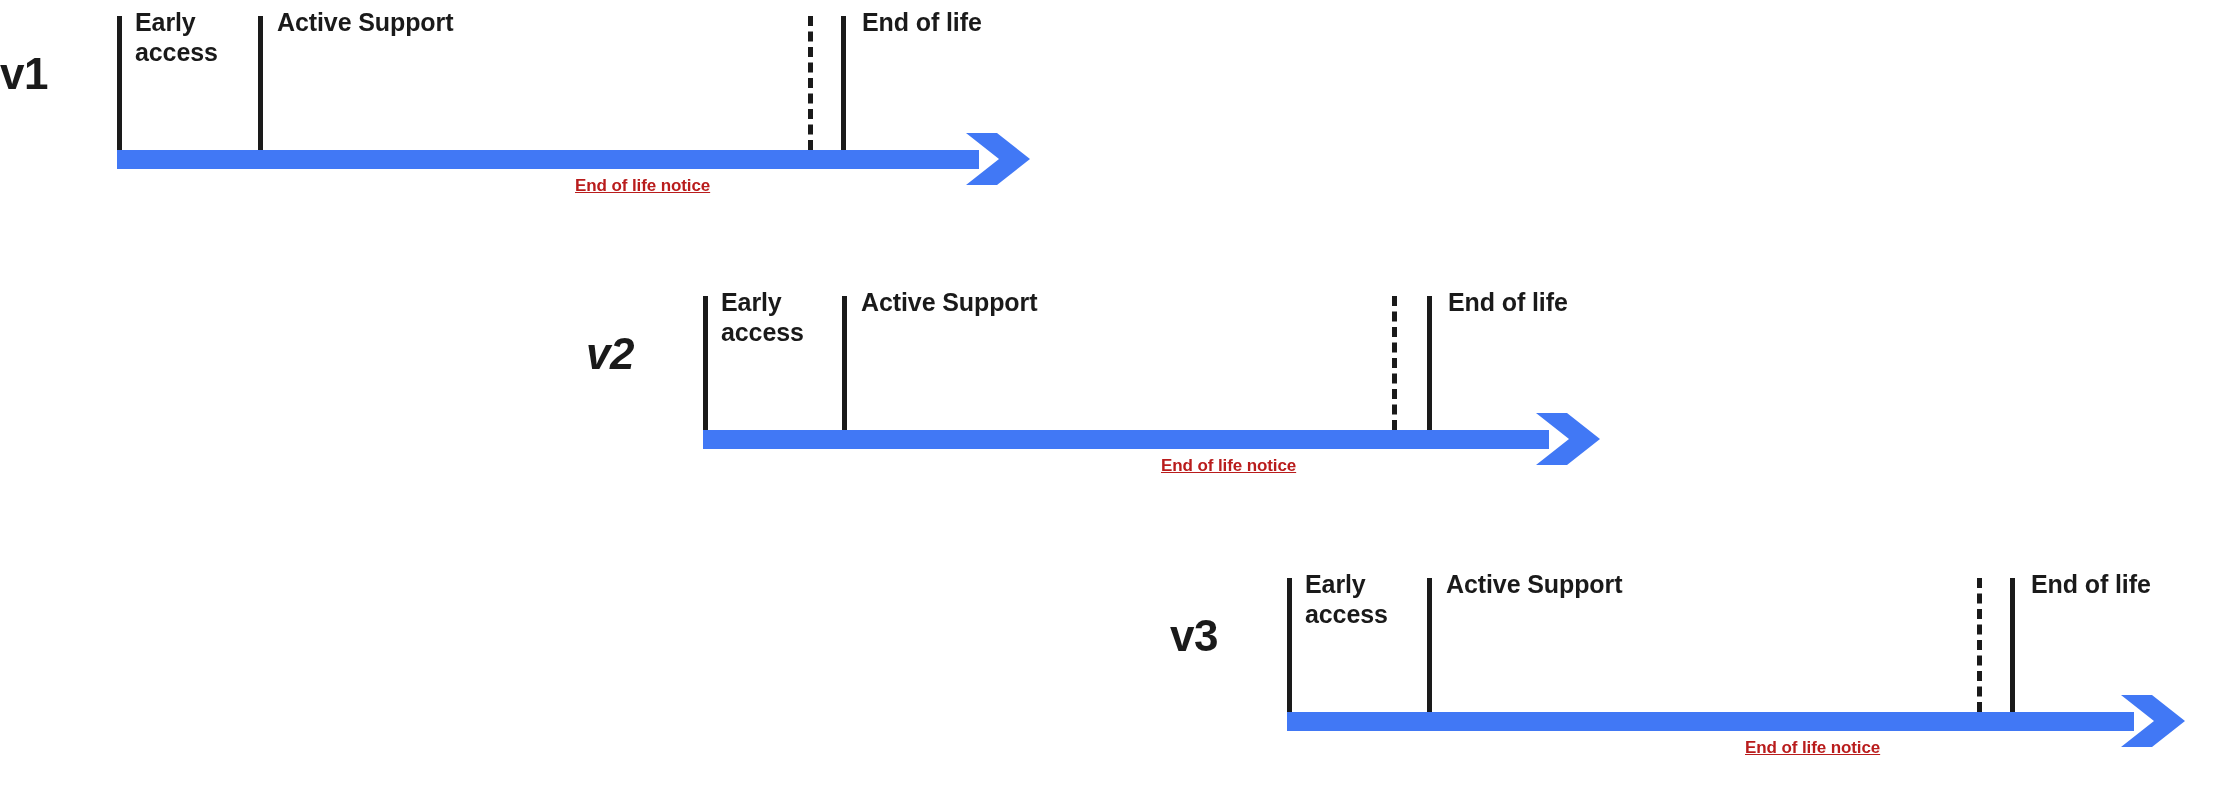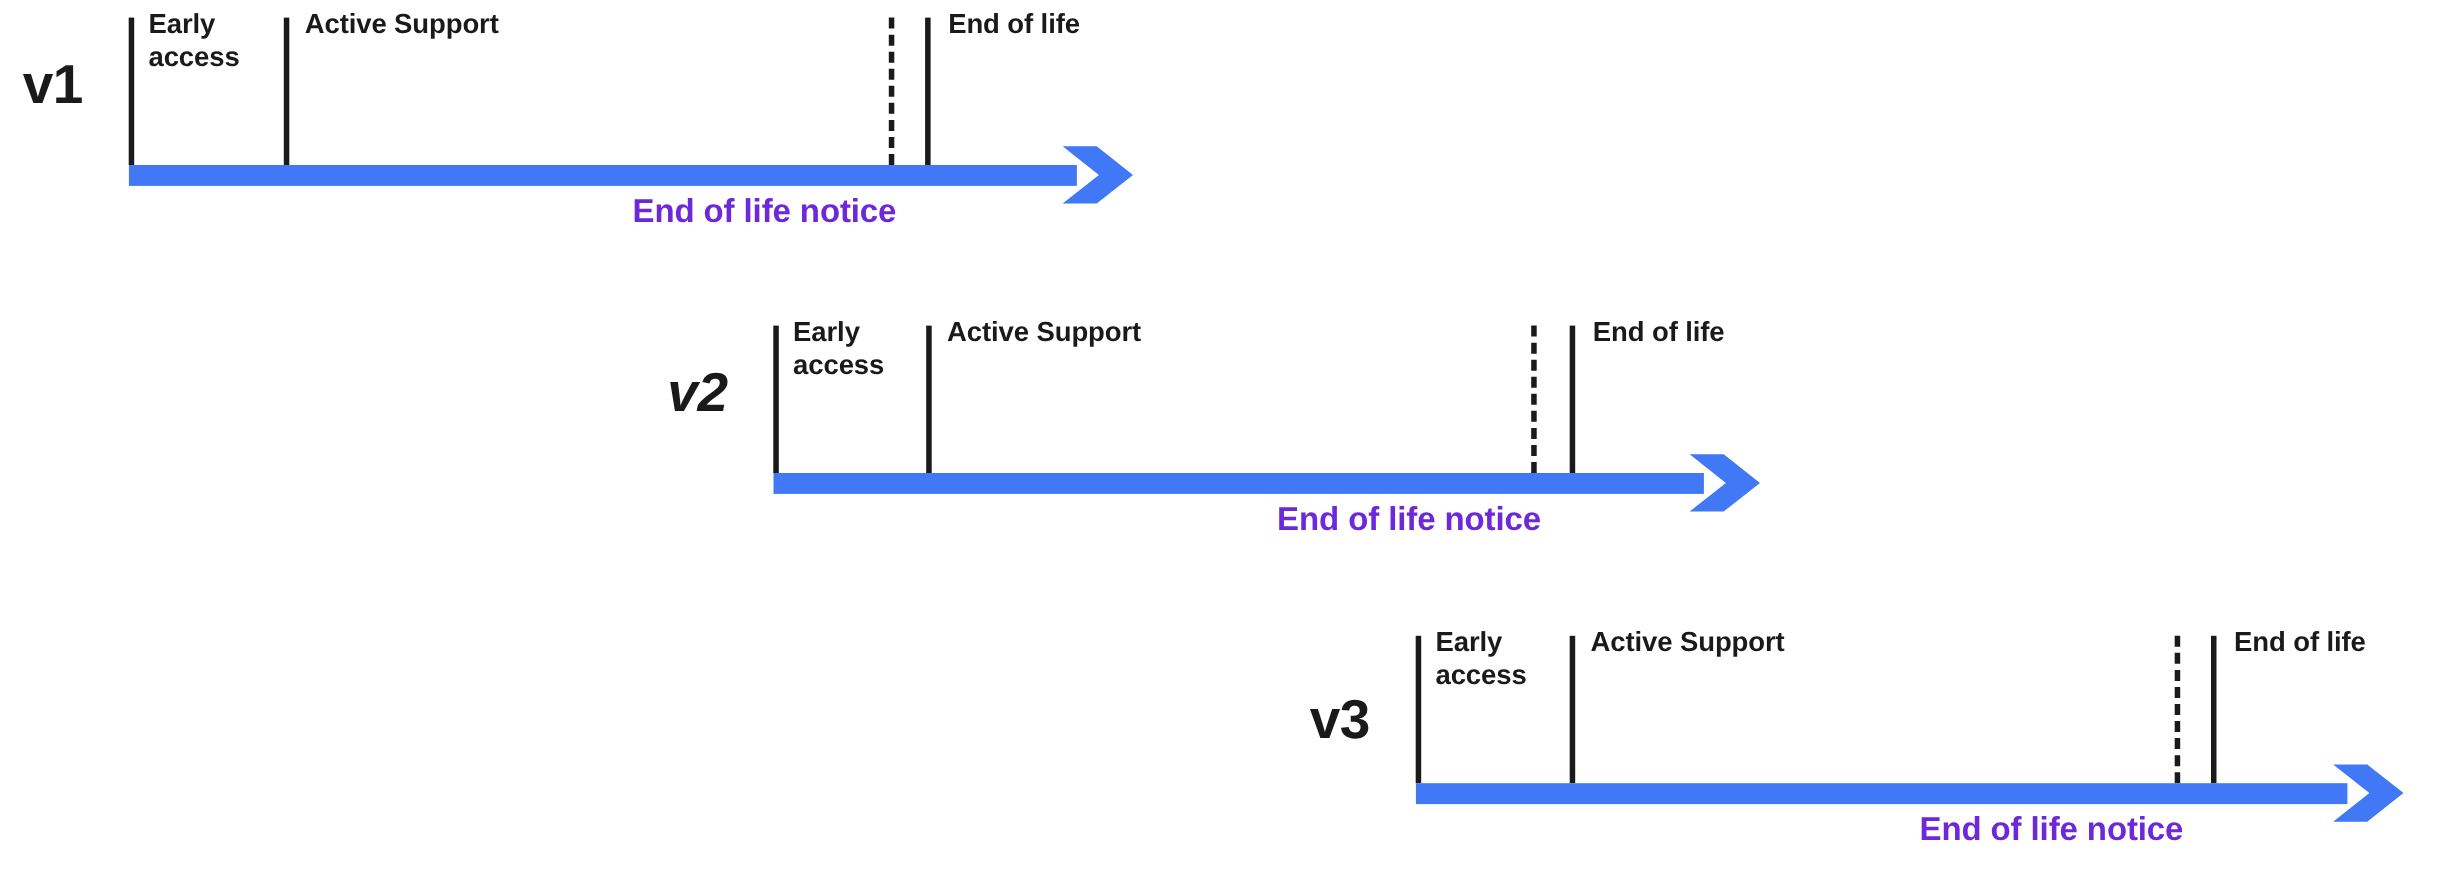--- a/index.html
+++ b/index.html
@@ -23,27 +23,27 @@
 
   
   .version-row {
     position: absolute;
     height: 230px;
   }
 
   
   .version-label {
     position: absolute;
-    font-size: 50px;
+    font-size: 44px;
     font-weight: 700;
     color: #1a1a1a;
     letter-spacing: -0.5px;
     line-height: 1;
     white-space: nowrap;
-    text-align: center;
+    text-align: left;
   }
 
   
   .phase-track {
     position: absolute;
     top: 0;
     height: 192px;
   }
 
   
@@ -80,25 +80,26 @@
   .timeline-arrow {
     position: absolute;
   }
   .timeline-arrow svg {
     display: block;
   }
 
   
   .notice-label {
     position: absolute;
-    font-size: 30px;
+    font-size: 17px;
     font-weight: 700;
-    color: #6d28d9;
+    color: #b91c1c;
     letter-spacing: -0.1px;
     white-space: nowrap;
+    text-decoration: underline;
   }
 </style>
 </head>
 <body>
 
 <div id="lifecycle-diagram">
 
   <div class="version-row" style="left:0px; top:0px; width:1060px;">
 
     <div class="version-label" style="left:0px; top:52px; width:96px;">v1</div>
@@ -152,21 +153,21 @@
         <rect x="0" y="19" width="846" height="19" fill="#4178f5"></rect>
         <path d="M 833 2 L 864 2 L 897 28 L 864 54 L 833 54 L 866 28 Z" fill="#4178f5"></path>
       </svg>
     </div>
 
     <div class="notice-label" style="left:575px; top:176px;">End of life notice</div>
   </div>
 
   <div class="version-row" style="left:1170px; top:562px; width:1060px;">
 
-    <div class="version-label" style="left:0px; top:67px; width:96px;">v3</div>
+    <div class="version-label" style="left:0px; top:52px; width:96px;">v3</div>
 
     <div class="phase-track" style="left:117px; width:925px;">
 
       <div class="boundary" style="left:0px;"></div>
       <div class="phase-label" style="left:18px; width:120px;">Early
 access</div>
 
       <div class="boundary" style="left:140px;"></div>
       <div class="phase-label" style="left:159px;">Active Support</div>
 

